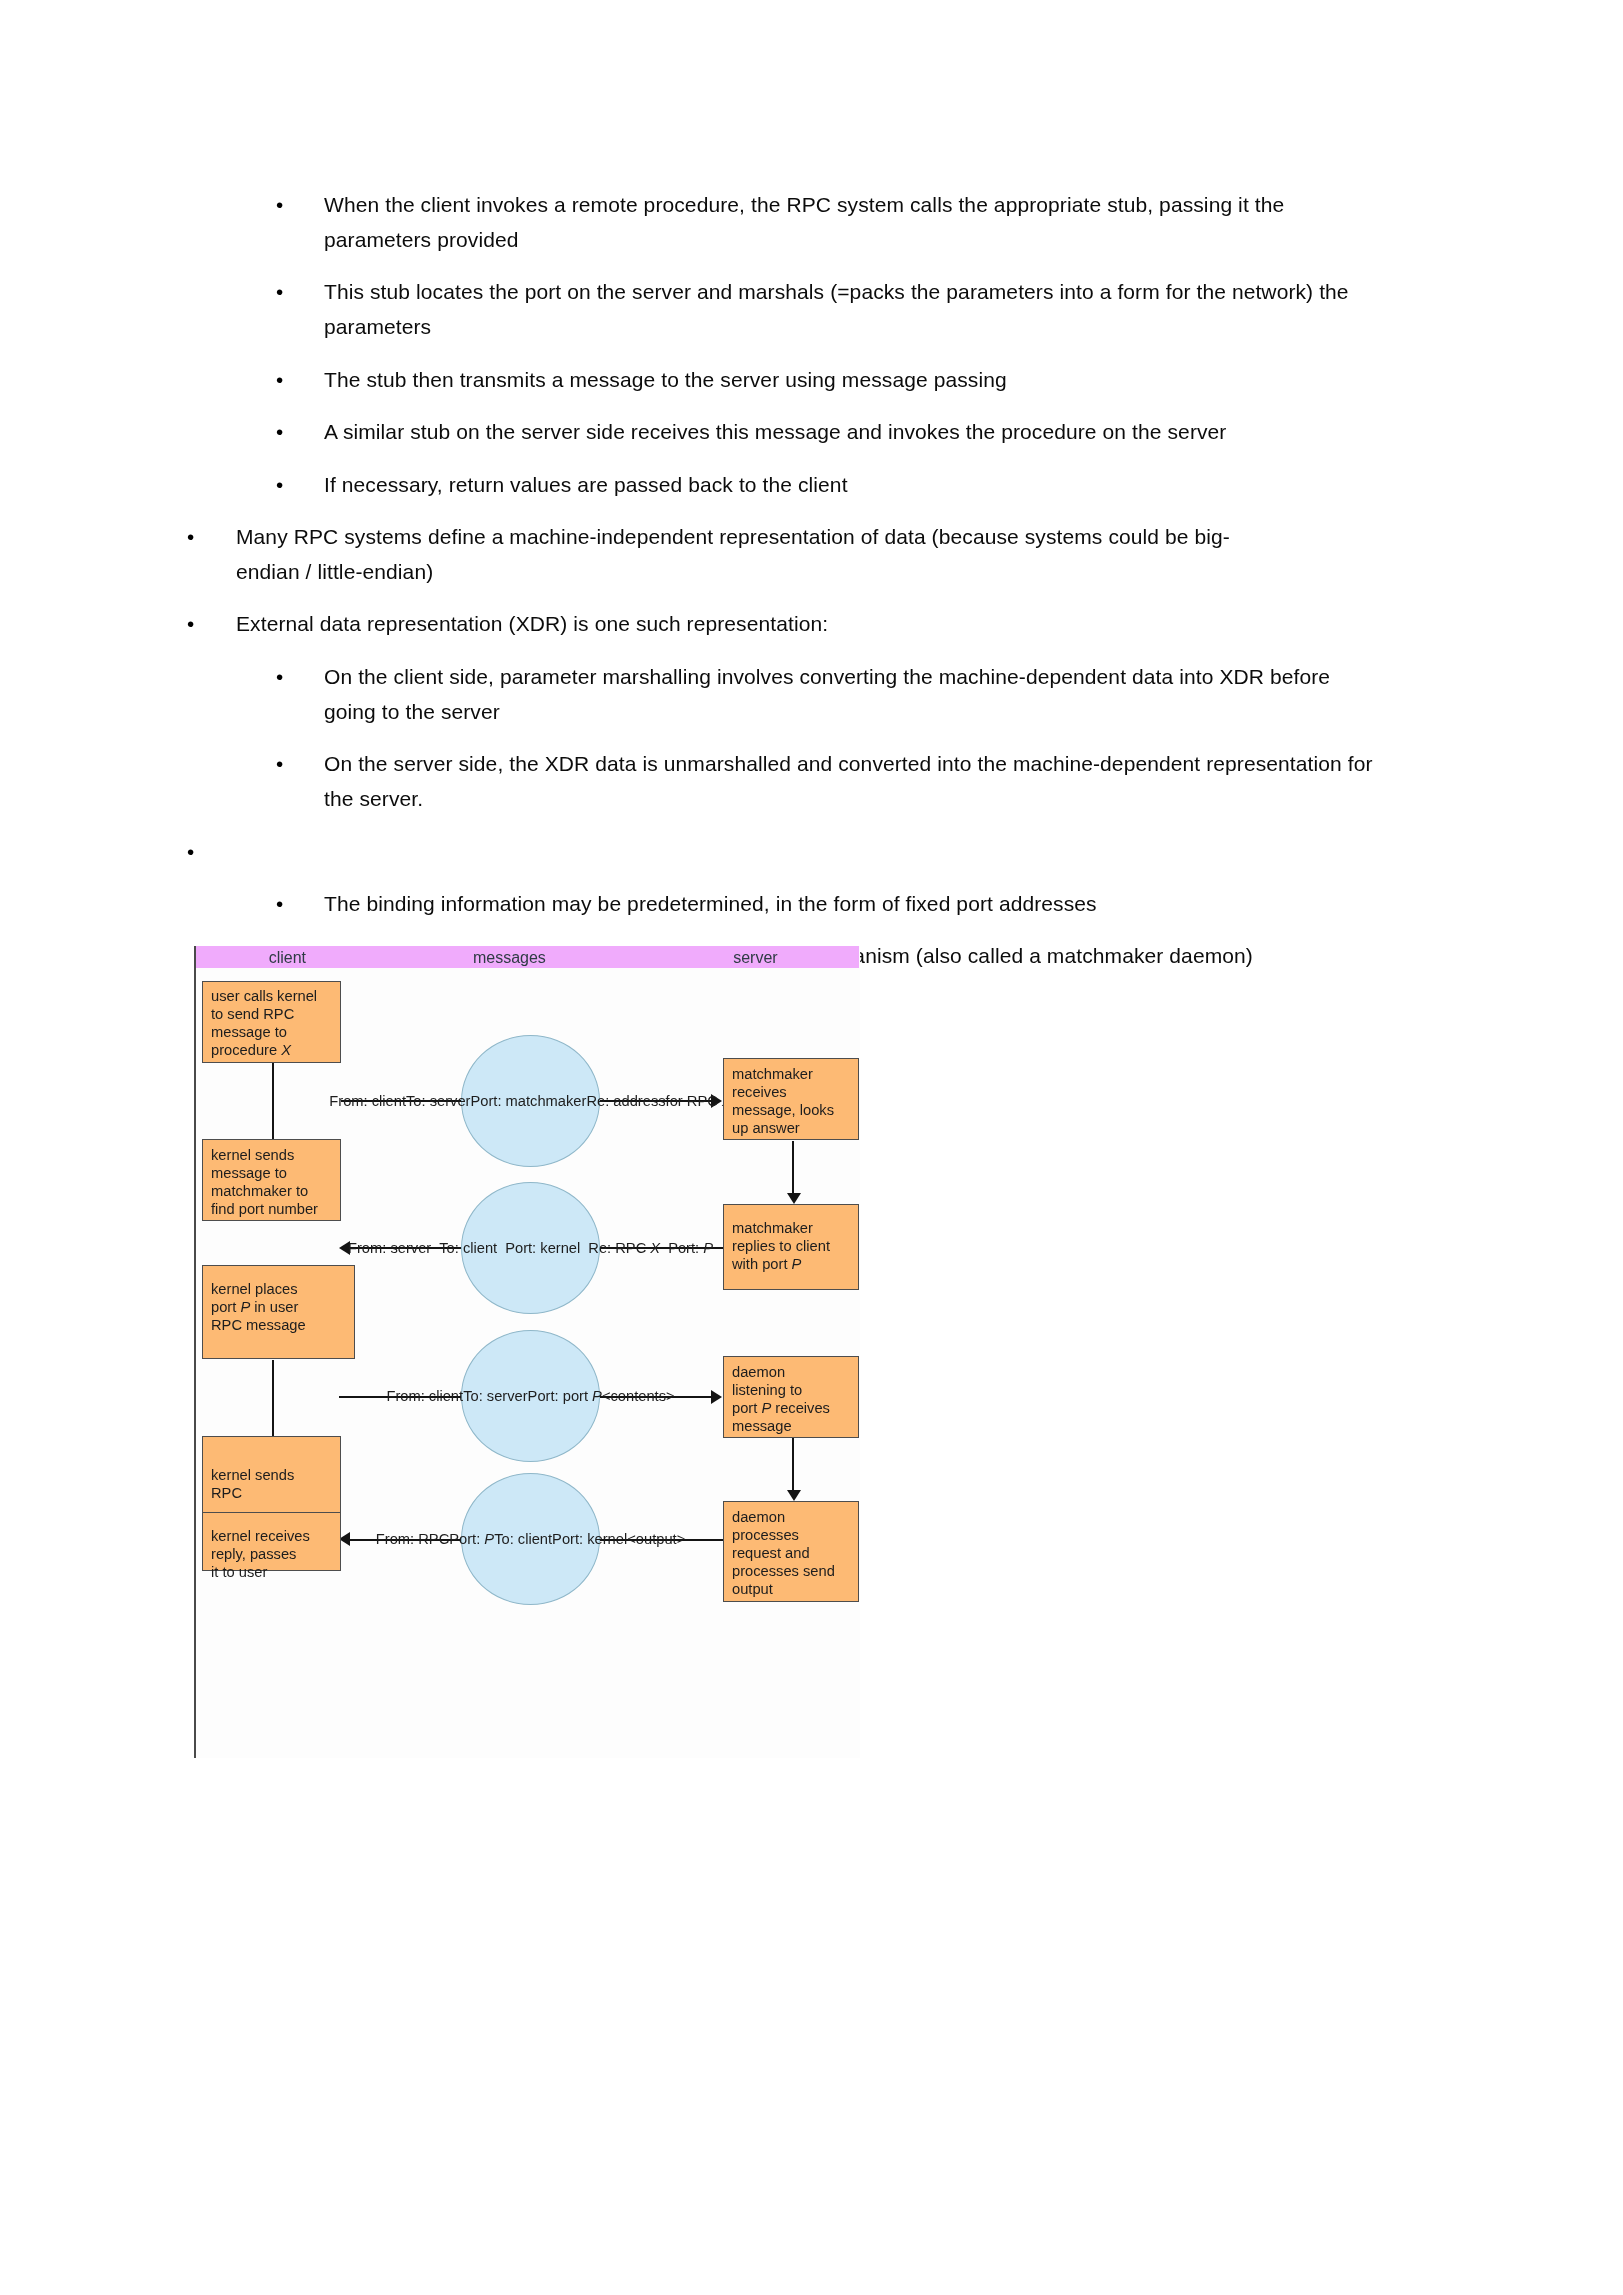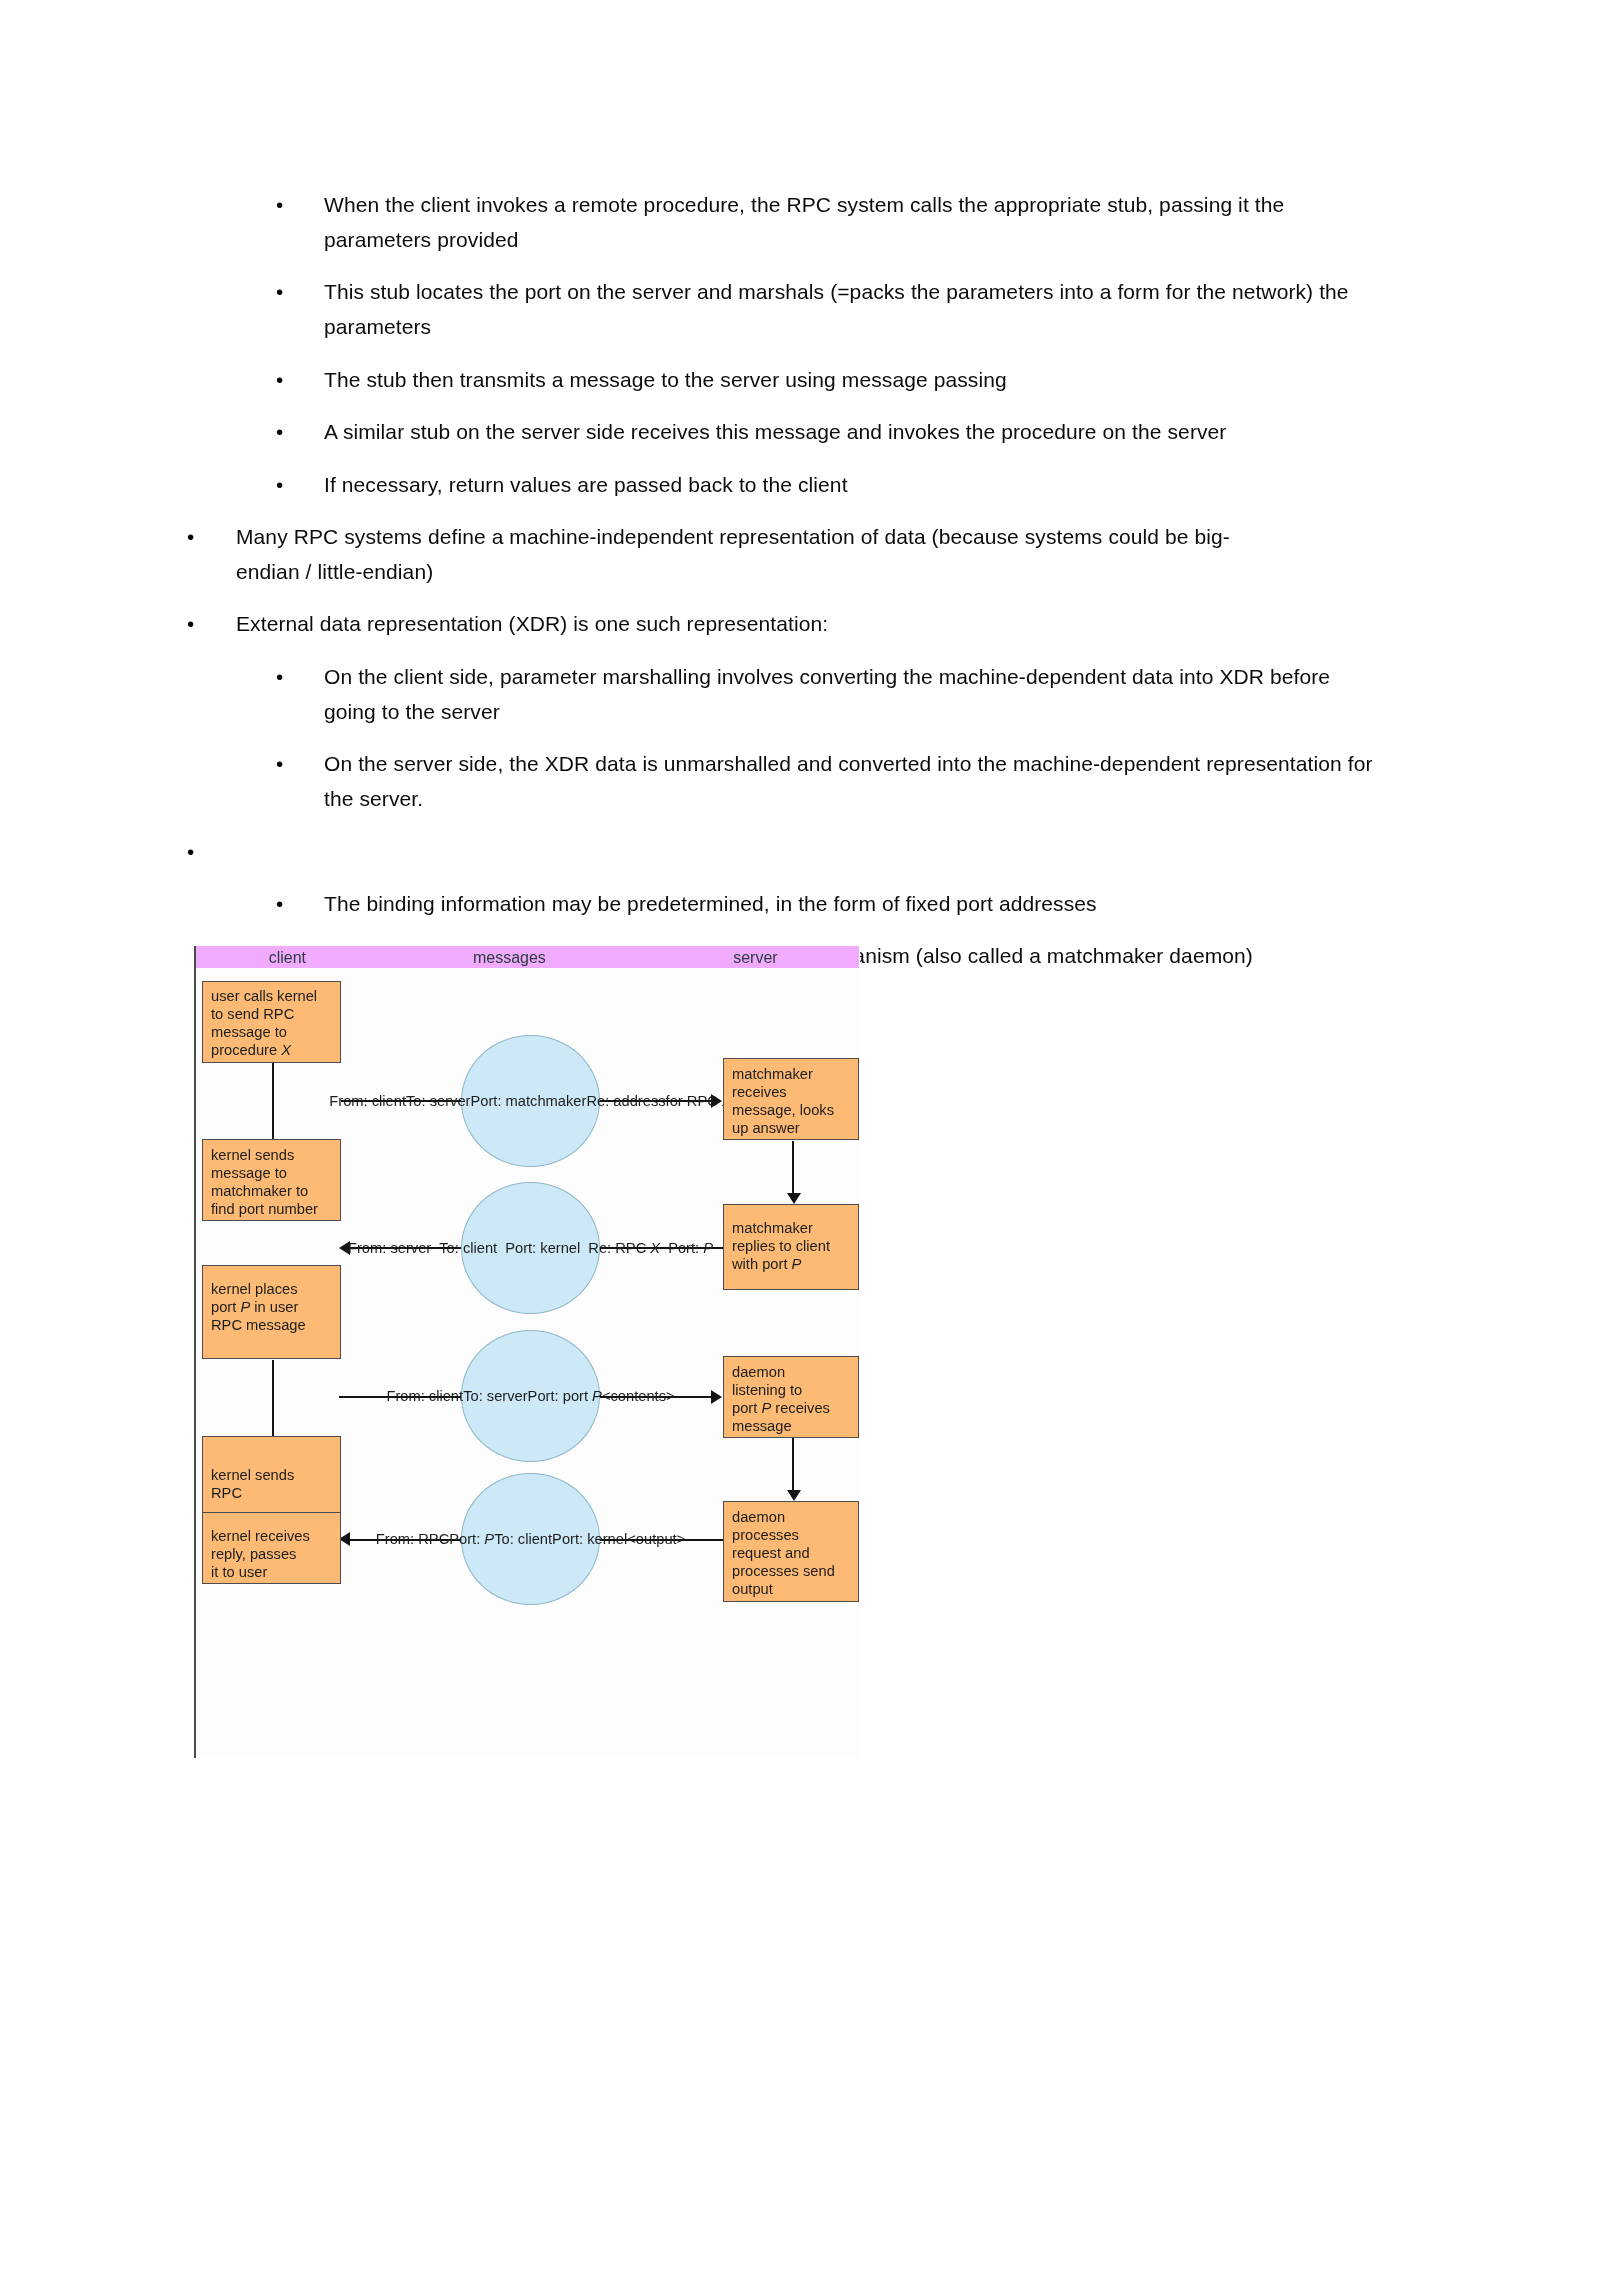--- a/index.html
+++ b/index.html
@@ -279,32 +279,32 @@
         <div>procedure <span class="it">X</span></div>
       </div>
 
       <div class="node-box" style="left:8px; top:171px; width:139px; height:82px;">
         <div>kernel sends</div>
         <div>message to</div>
         <div>matchmaker to</div>
         <div>find port number</div>
       </div>
 
-      <div class="node-box" style="left:8px; top:297px; width:139px; height:94px; padding-top:14.3px;">
+      <div class="node-box" style="left:8px; top:297px; width:153px; height:94px; padding-top:14.3px;">
         <div>kernel places</div>
         <div>port <span class="it">P</span> in user</div>
         <div>RPC message</div>
       </div>
 
       <div class="node-box" style="left:8px; top:468px; width:139px; height:90px; padding-top:28.5px;">
         <div>kernel sends</div>
         <div>RPC</div>
       </div>
 
-      <div class="node-box" style="left:8px; top:544px; width:139px; height:72px; padding-top:13.5px;">
+      <div class="node-box" style="left:8px; top:544px; width:139px; height:59px; padding-top:13.5px;">
         <div>kernel receives</div>
         <div>reply, passes</div>
         <div>it to user</div>
       </div>
 
       <div class="node-ellipse" style="left:267px; top:67px; width:139px; height:132px;">
         <div class="ln">From: client</div>
         <div class="ln">To: server</div>
         <div class="ln">Port: matchmaker</div>
         <div class="ln">Re: address</div>

